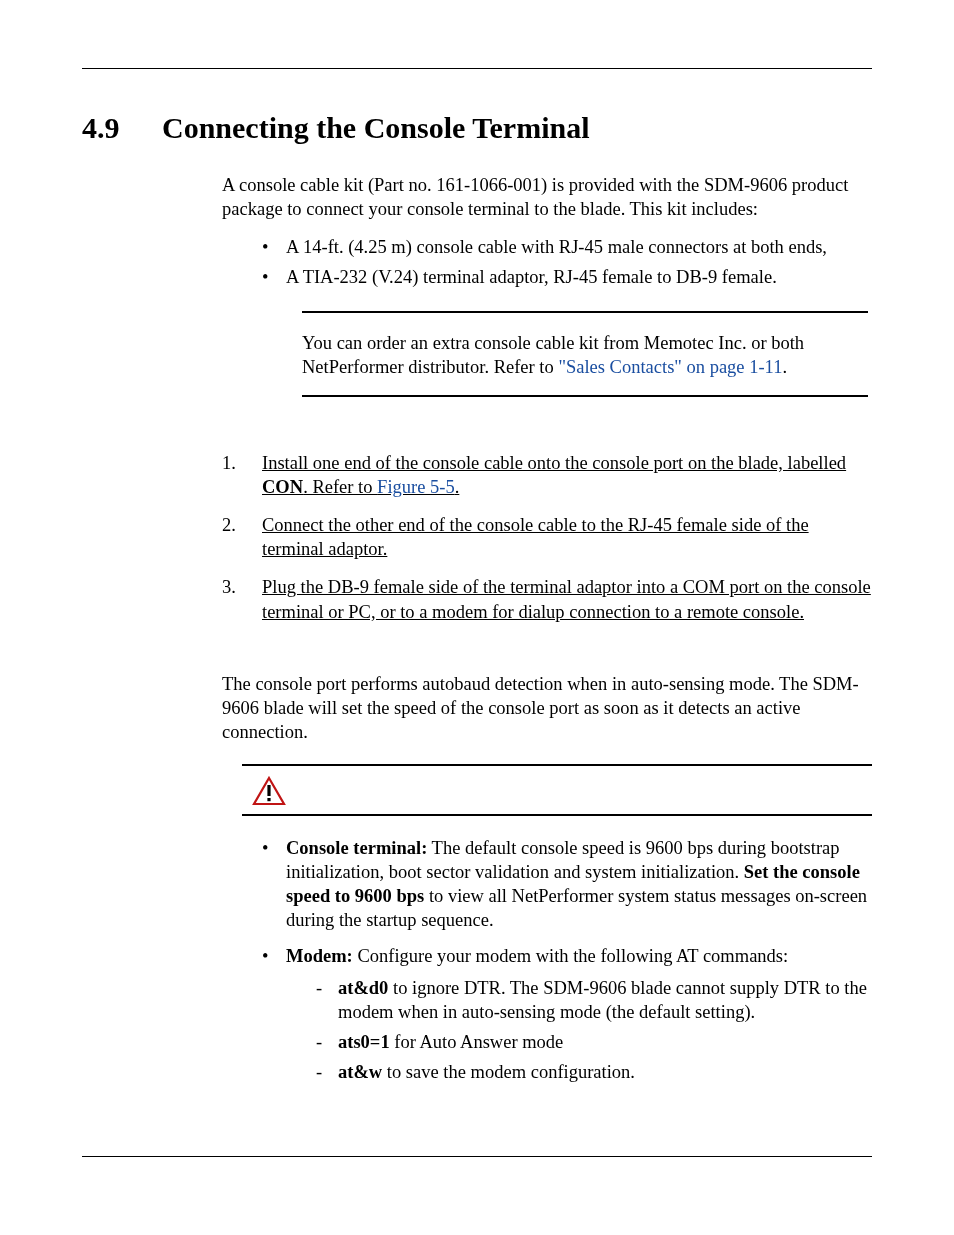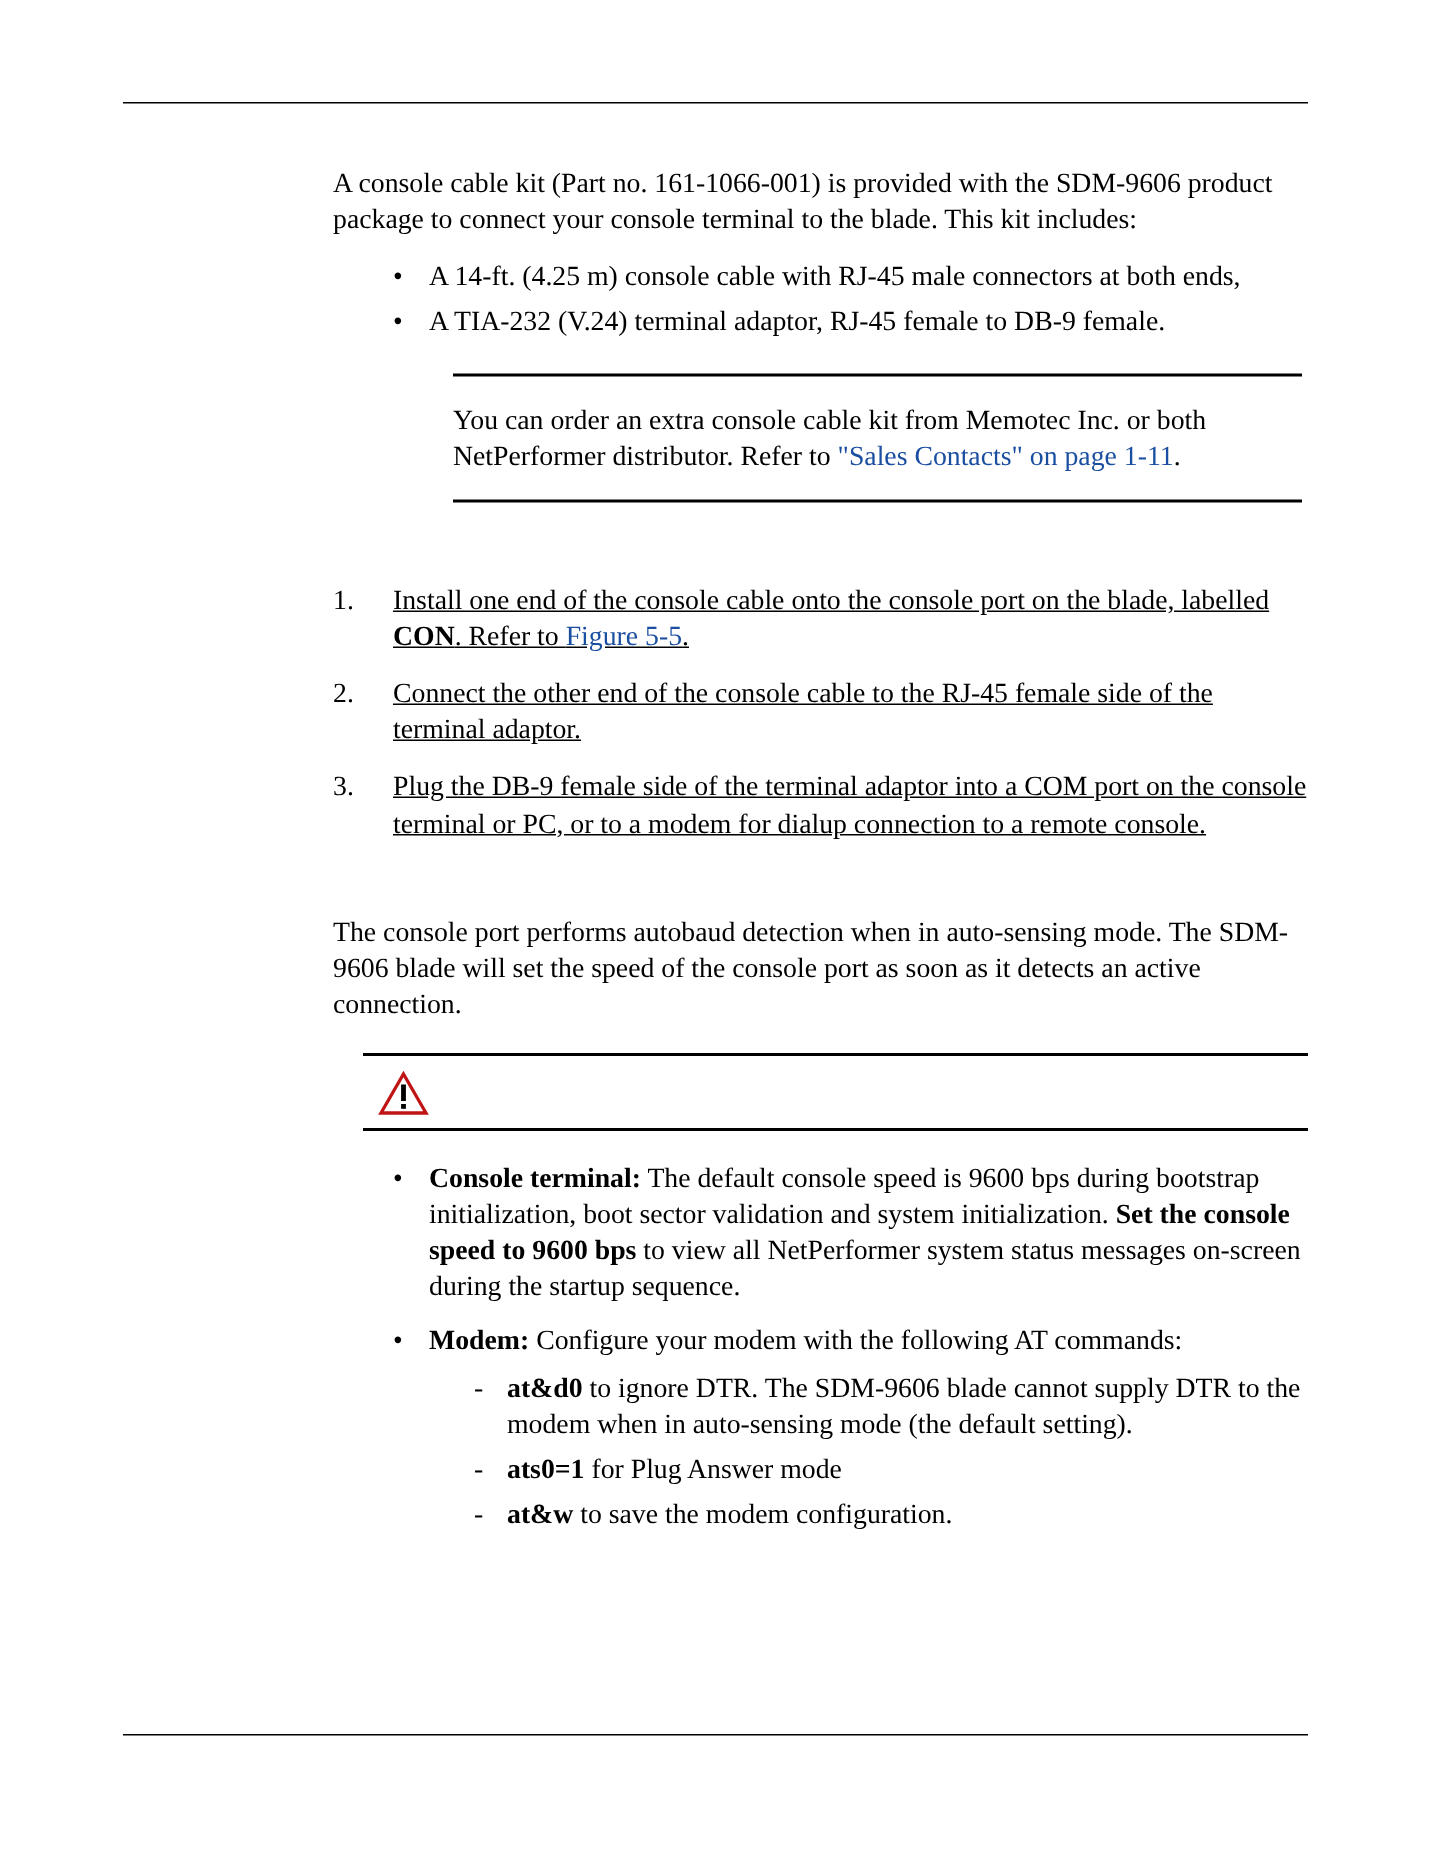--- a/index.html
+++ b/index.html
@@ -148,20 +148,24 @@
     bottom: 78px;
     border-top: 1.5px solid #000;
   }
 </style>
 </head>
 <body>
 
 <div class="page">
   <div class="top-rule"></div>
 
+  <div class="section-heading">
+    <div class="section-number">4.9</div>
+    <div class="section-title">Connecting the Console Terminal</div>
+  </div>
 
   <div class="content">
 
     <p class="para">A console cable kit (Part no. 161-1066-001) is provided with the SDM-9606 product package to connect your console terminal to the blade. This kit includes:</p>
 
     <ul class="bullets">
       <li>A 14-ft. (4.25 m) console cable with RJ-45 male connectors at both ends,</li>
       <li>A TIA-232 (V.24) terminal adaptor, RJ-45 female to DB-9 female.</li>
     </ul>
 
@@ -205,21 +209,21 @@
       <li>
         <span class="bold">Console terminal:</span><span> The default console speed is 9600 bps during bootstrap initialization, boot sector validation and system initialization. </span><span class="bold">Set the console speed to 9600 bps</span><span> to view all NetPerformer system status messages on-screen during the startup sequence.</span>
       </li>
       <li>
         <span class="bold">Modem:</span><span> Configure your modem with the following AT commands:</span>
         <ul class="dash-list">
           <li>
             <span class="bold">at&amp;d0</span><span> to ignore DTR. The SDM-9606 blade cannot supply DTR to the modem when in auto-sensing mode (the default setting).</span>
           </li>
           <li>
-            <span class="bold">ats0=1</span><span> for Plug Answer mode</span>
+            <span class="bold">ats0=1</span><span> for Auto Answer mode</span>
           </li>
           <li>
             <span class="bold">at&amp;w</span><span> to save the modem configuration.</span>
           </li>
         </ul>
       </li>
     </ul>
 
 
   </div>

